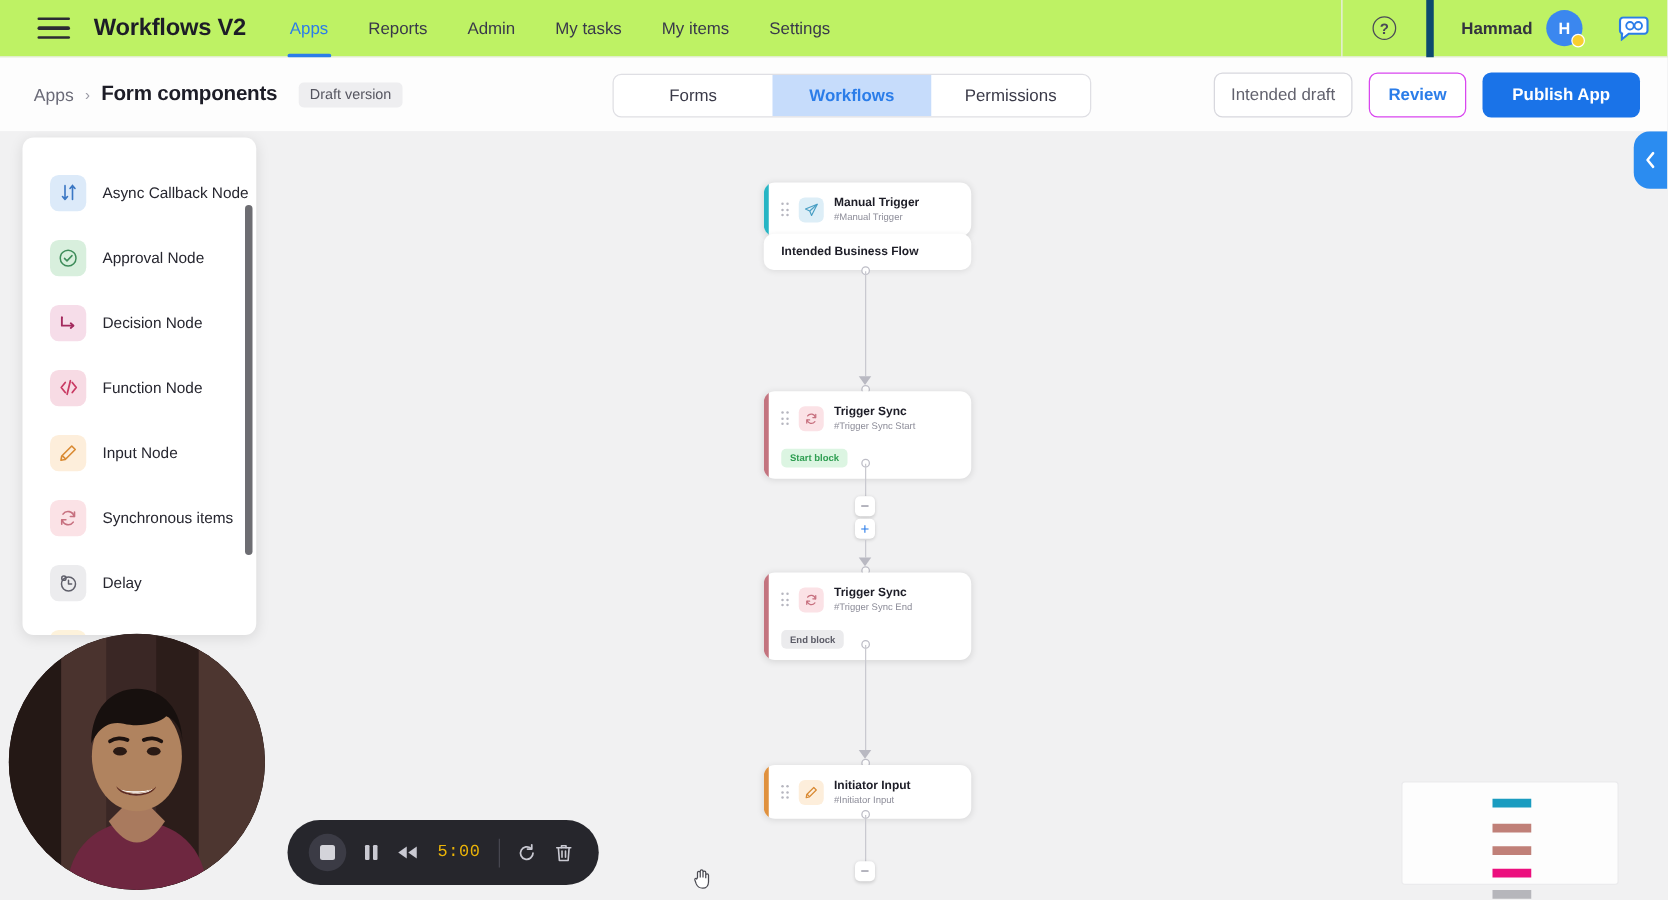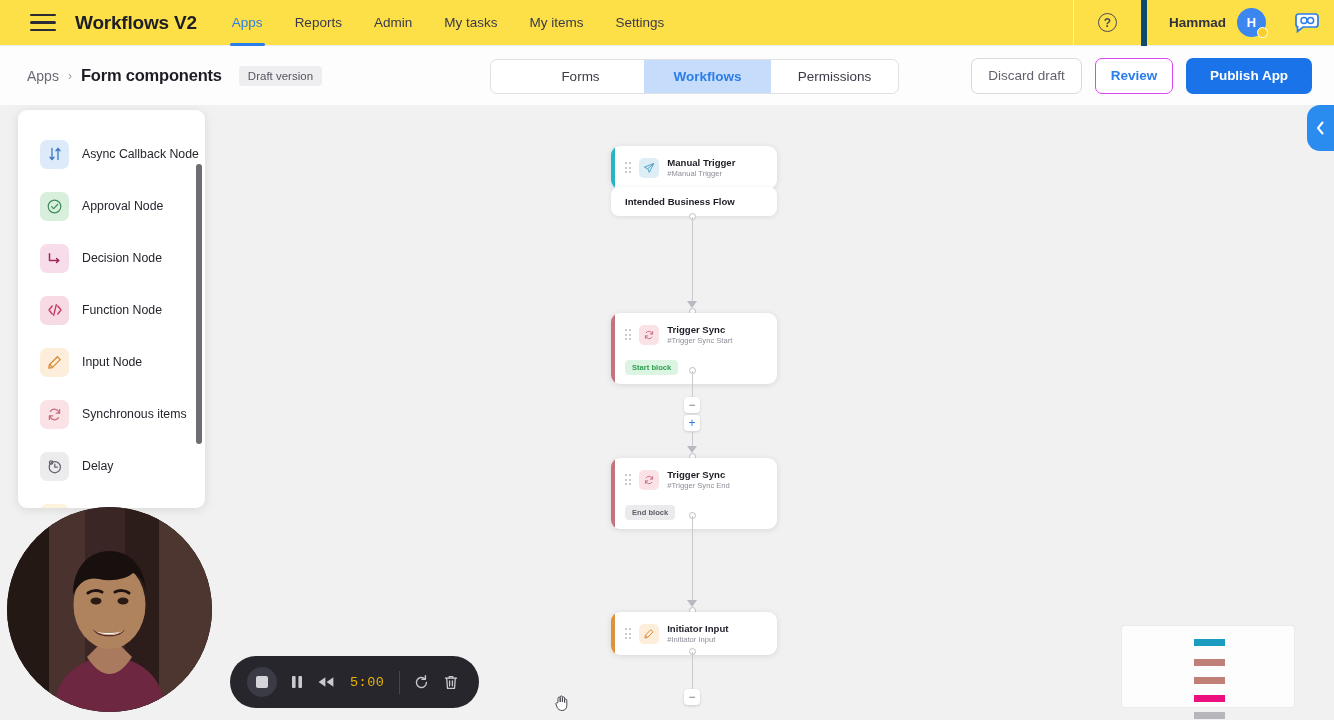--- a/index.html
+++ b/index.html
@@ -7,21 +7,21 @@
     width: 1334px; height: 720px;
     font-family: "Liberation Sans", sans-serif;
     background: #f1f1f2;
     overflow: hidden;
   }
   #app { position: relative; width: 1334px; height: 720px; }
 
   
   .topnav {
     position: absolute; top: 0; left: 0; width: 1334px; height: 46px;
-    background: #fde047; display: flex; align-items: center;
+    background: #bef264; display: flex; align-items: center;
     border-bottom: 1px solid #ededee;
   }
   .hamburger { width: 26px; height: 18px; margin-left: 30px; display: flex;
     flex-direction: column; justify-content: space-between; cursor: pointer; }
   .hamburger i { display: block; height: 2.4px; background: #2b2b33; border-radius: 2px; }
   .brand { margin-left: 19px; font-size: 19px; font-weight: bold; color: #1d1d27;
     letter-spacing: -0.2px; }
   .navitems { display: flex; align-items: center; height: 46px; margin-left: 19px; }
   .navitem { position: relative; height: 46px; display: flex; align-items: center;
     padding: 0 16px; font-size: 13.5px; color: #39394a; cursor: pointer; }
@@ -48,21 +48,21 @@
   
   .subheader { position: absolute; top: 46px; left: 0; width: 1334px; height: 59px;
     background: #fdfdfd; display: flex; align-items: center; }
   .breadcrumb { display: flex; align-items: center; margin-left: 27px; gap: 9px; }
   .bc-apps { font-size: 14px; color: #6a6a77; cursor: pointer; }
   .bc-sep { font-size: 12px; color: #9a9aa5; }
   .bc-title { font-size: 16.5px; font-weight: bold; color: #1d1d27; letter-spacing: -0.2px; }
   .draft-chip { margin-left: 8px; background: #eeeef0; color: #55555f; font-size: 11.5px;
     padding: 4px 9px; border-radius: 4px; }
   .tabswitch { position: absolute; left: 490px; top: 59px; display: flex;
-    border: 1px solid #dfdfe4; border-radius: 7px; overflow: hidden; background: #fff; padding-left: 26px; }
+    border: 1px solid #dfdfe4; border-radius: 7px; overflow: hidden; background: #fff; }
   .tabswitch .tab { width: 127px; height: 33px; display: flex; align-items: center;
     justify-content: center; font-size: 13.5px; color: #3a3a48; cursor: pointer; }
   .tabswitch .tab.active { background: #c6dcfb; color: #2b7de9; font-weight: bold; }
   .hdr-actions { position: absolute; right: 22px; display: flex; align-items: center; gap: 13px; }
   .btn { height: 36px; border-radius: 7px; font-size: 13.5px; display: flex;
     align-items: center; justify-content: center; cursor: pointer; }
   .btn-discard { width: 111px; border: 1px solid #d8d8de; background: #fff; color: #62626e; }
   .btn-review { width: 78px; border: 1px solid #d946ef; background: #fff;
     color: #2b7de9; font-weight: bold; }
   .btn-publish { width: 126px; background: #1a73e8; color: #fff; font-weight: bold; }
@@ -199,21 +199,21 @@
   </div>
 
   <div class="subheader">
     <div class="breadcrumb">
       <span class="bc-apps">Apps</span>
       <span class="bc-sep">›</span>
       <span class="bc-title">Form components</span>
       <span class="draft-chip">Draft version</span>
     </div>
     <div class="hdr-actions">
-      <div class="btn btn-discard">Discard draft</div>
+      <div class="btn btn-discard">Intended draft</div>
       <div class="btn btn-review">Review</div>
       <div class="btn btn-publish">Publish App</div>
     </div>
   </div>
 
   <div class="tabswitch">
     <div class="tab">Forms</div>
     <div class="tab active">Workflows</div>
     <div class="tab">Permissions</div>
   </div>

